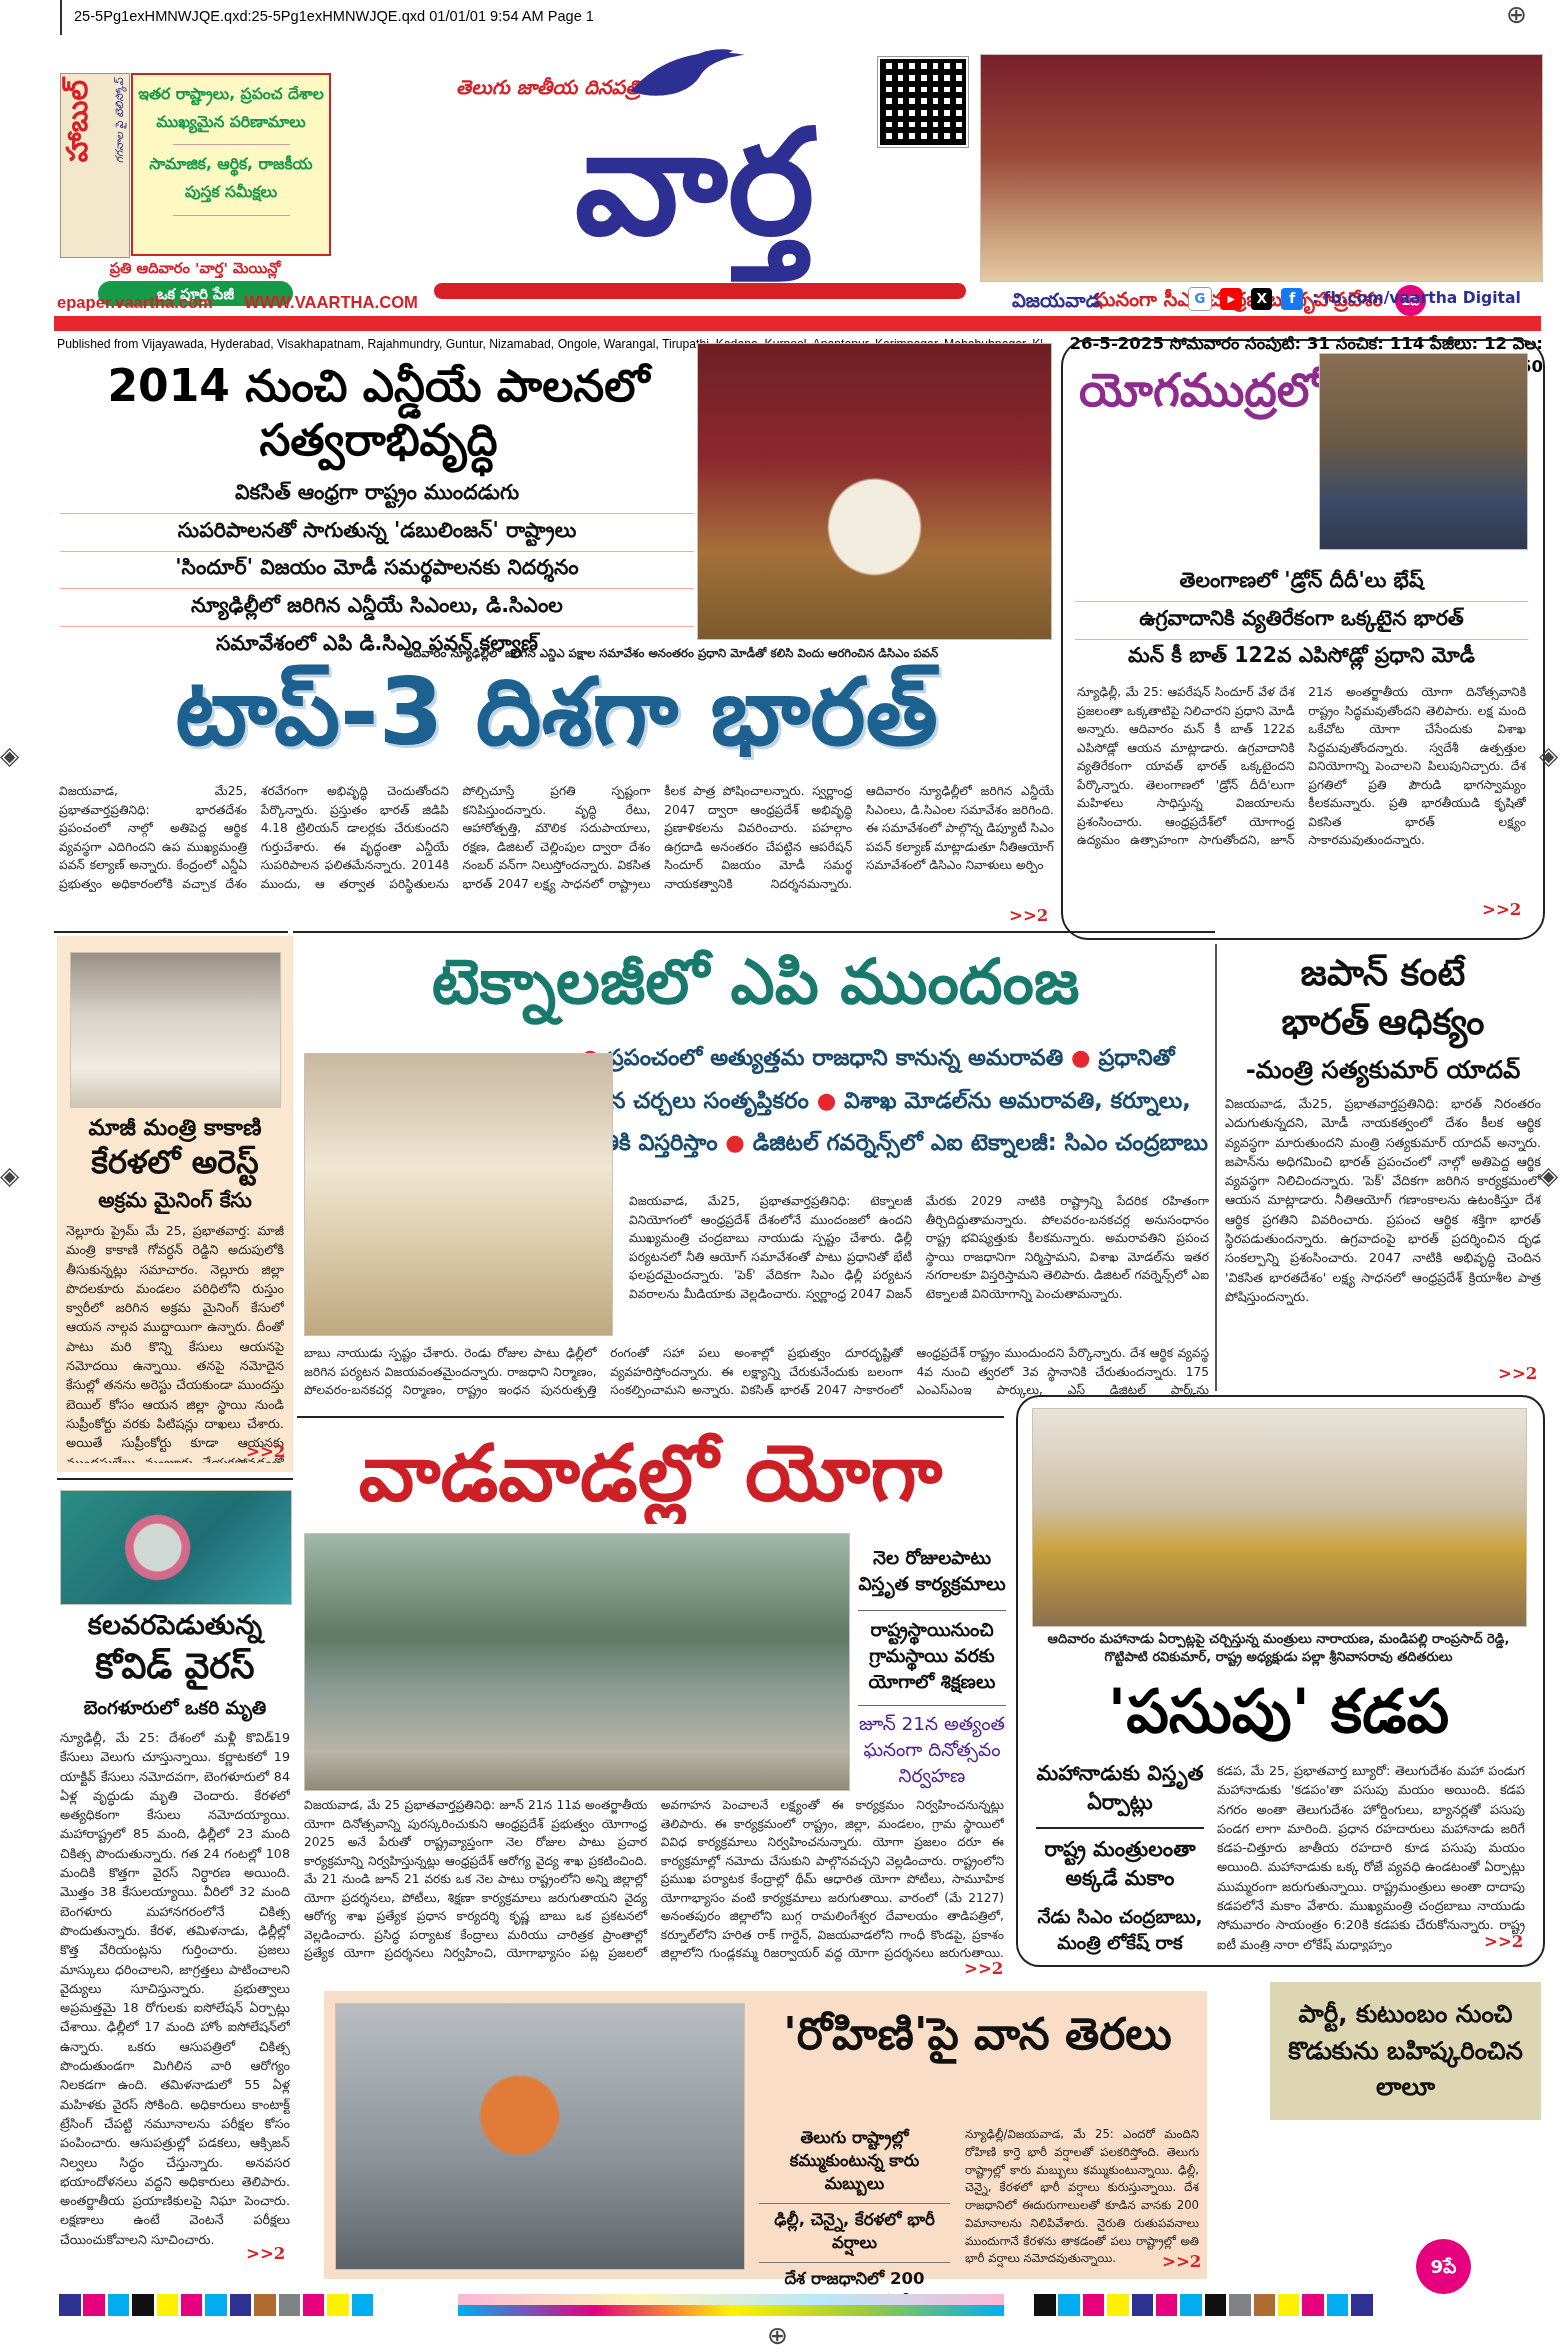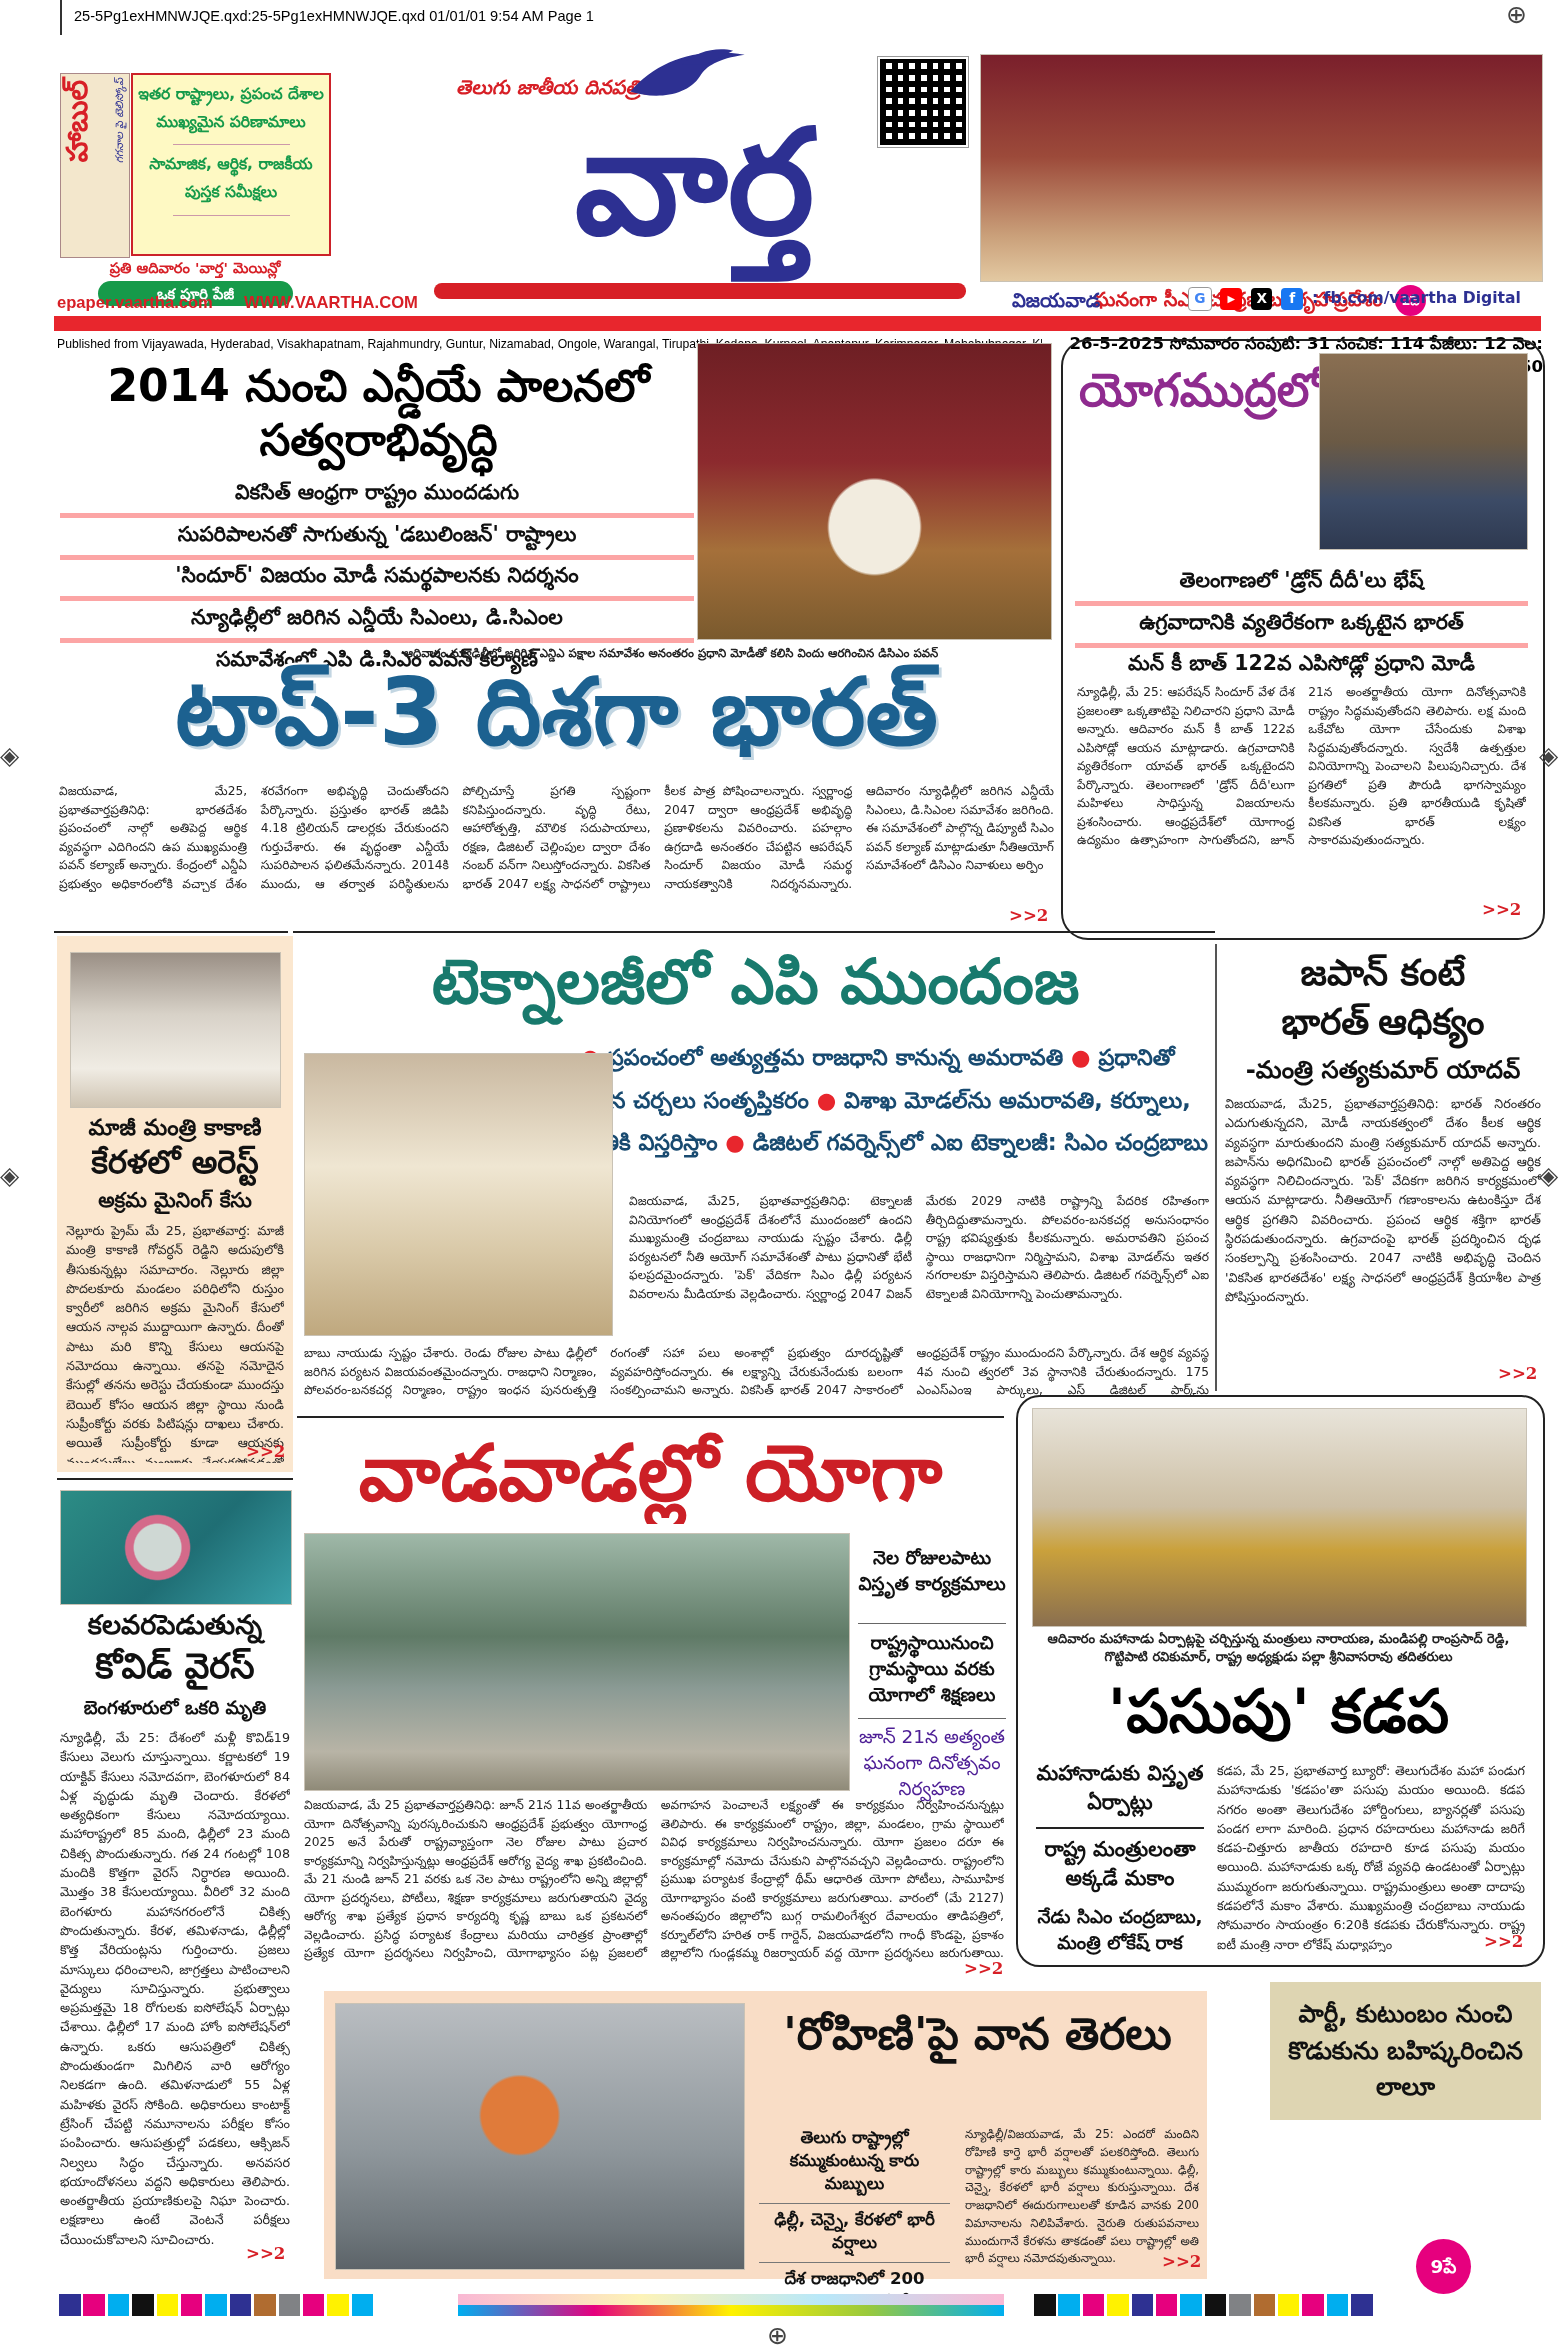--- a/index.html
+++ b/index.html
@@ -5,21 +5,21 @@
   html,body{margin:0;padding:0;background:#fff;}
   body{font-family:"DejaVu Sans", sans-serif;color:#111;}
   #page{position:relative;width:1560px;height:2352px;margin:0 auto;background:#ffffff;overflow:hidden;}
   .abs{position:absolute;}
   .ph{background-size:cover;border:1px solid #c9c2b5;}
   .bodytxt{font-size:12.2px;line-height:1.52;text-align:justify;overflow:hidden;color:#222;}
   .cols2{column-count:2;column-gap:13.7px;}
   .cols3{column-count:3;column-gap:13.7px;}
   .cols5{column-count:5;column-gap:13.7px;}
   .cont{color:#d71f26;font-weight:bold;font-size:16.6px;font-family:"DejaVu Serif",serif;}
-  .deck{font-weight:bold;text-align:center;border-bottom:5px solid #fca5a5;padding:3.9px 2px;}
+  .deck{font-weight:bold;text-align:center;border-bottom:1px solid #fca5a5;padding:3.9px 2px;}
   .deck:last-child{border-bottom:none;}
   .swatch{width:21.5px;height:21.5px;display:inline-block;margin-right:2.9px;vertical-align:top;}
   .regmark{color:#444;font-size:25px;}
   .icon-sq{display:inline-block;width:21.5px;height:21.5px;line-height:21.5px;text-align:center;font-weight:bold;border-radius:3.9px;margin-right:3.9px;font-size:13.7px;vertical-align:middle;}
   .hr{background:#222;}
   .qr{background-image:
       repeating-linear-gradient(0deg,#000 0 5.9px,transparent 5.9px 11.7px),
       repeating-linear-gradient(90deg,#000 0 5.9px,#fff 5.9px 11.7px);
       border:2.9px solid #fff;outline:1px solid #999;}
 </style>
@@ -142,21 +142,21 @@
   <div class="abs" style="left:1225px;top:952px;width:316px;text-align:center;font-weight:bold;font-size:36px;">జపాన్ కంటే</div>
   <div class="abs" style="left:1225px;top:1001px;width:316px;text-align:center;font-weight:bold;font-size:36px;font-family:Liberation Serif, serif;">భారత్ ఆధిక్యం</div>
   <div class="abs" style="left:1225px;top:1055px;width:316px;text-align:center;font-weight:bold;font-size:24.4px;">-మంత్రి సత్యకుమార్ యాదవ్</div>
   <div class="abs bodytxt" style="left:1225px;top:1094px;width:316px;height:293px;font-size:12.7px;">విజయవాడ, మే25, ప్రభాతవార్తప్రతినిధి: భారత్ నిరంతరం ఎదుగుతున్నదని, మోడీ నాయకత్వంలో దేశం కీలక ఆర్థిక వ్యవస్థగా మారుతుందని మంత్రి సత్యకుమార్ యాదవ్ అన్నారు. జపాన్‌ను అధిగమించి భారత్ ప్రపంచంలో నాల్గో అతిపెద్ద ఆర్థిక వ్యవస్థగా నిలిచిందన్నారు. 'పెక్' వేదికగా జరిగిన కార్యక్రమంలో ఆయన మాట్లాడారు. నీతిఆయోగ్ గణాంకాలను ఉటంకిస్తూ దేశ ఆర్థిక ప్రగతిని వివరించారు. ప్రపంచ ఆర్థిక శక్తిగా భారత్ స్థిరపడుతుందన్నారు. ఉగ్రవాదంపై భారత్ ప్రదర్శించిన దృఢ సంకల్పాన్ని ప్రశంసించారు. 2047 నాటికి అభివృద్ధి చెందిన 'వికసిత భారతదేశం' లక్ష్య సాధనలో ఆంధ్రప్రదేశ్ క్రియాశీల పాత్ర పోషిస్తుందన్నారు.</div>
   <span class="abs cont" style="left:1498px;top:1363px;">&gt;&gt;2</span>
 
   <div class="abs hr" style="left:297px;top:1416px;width:707px;height:2px;"></div>
   <div class="abs" style="left:297px;top:1426px;width:707px;height:98px;color:#cc1f26;font-weight:bold;font-size:78px;line-height:94px;text-align:center;overflow:hidden;">వాడవాడల్లో యోగా</div>
   <div class="abs ph" style="left:304px;top:1533px;width:544px;height:256px;background:linear-gradient(180deg,#9fb8a8 0%,#5f7a66 40%,#8a9a94 60%,#b8b4a6 85%,#8f8a78);"></div>
   <div class="abs" style="left:858px;top:1547px;width:148px;height:242px;text-align:center;">
-    <div style="font-weight:bold;font-size:18.5px;border-bottom:1px solid #666;padding-bottom:24px;">నెల రోజులపాటు విస్తృత కార్యక్రమాలు</div>
+    <div style="font-weight:bold;font-size:18.5px;border-bottom:1px solid #666;padding-bottom:11px;">నెల రోజులపాటు విస్తృత కార్యక్రమాలు</div>
     <div style="font-weight:bold;font-size:18.5px;border-bottom:1px solid #666;padding:7.8px 0;">రాష్ట్రస్థాయినుంచి గ్రామస్థాయి వరకు యోగాలో శిక్షణలు</div>
     <div style="font-weight:normal;font-size:18.5px;padding-top:7.8px;color:#4c1d95;">జూన్ 21న అత్యంత ఘనంగా దినోత్సవం నిర్వహణ</div>
   </div>
   <div class="abs bodytxt cols2" style="left:304px;top:1796px;width:700px;height:183px;">విజయవాడ, మే 25 ప్రభాతవార్తప్రతినిధి: జూన్ 21న 11వ అంతర్జాతీయ యోగా దినోత్సవాన్ని పురస్కరించుకుని ఆంధ్రప్రదేశ్ ప్రభుత్వం యోగాంధ్ర 2025 అనే పేరుతో రాష్ట్రవ్యాప్తంగా నెల రోజుల పాటు ప్రచార కార్యక్రమాన్ని నిర్వహిస్తున్నట్లు ఆంధ్రప్రదేశ్ ఆరోగ్య వైద్య శాఖ ప్రకటించింది. మే 21 నుండి జూన్ 21 వరకు ఒక నెల పాటు రాష్ట్రంలోని అన్ని జిల్లాల్లో యోగా ప్రదర్శనలు, పోటీలు, శిక్షణా కార్యక్రమాలు జరుగుతాయని వైద్య ఆరోగ్య శాఖ ప్రత్యేక ప్రధాన కార్యదర్శి కృష్ణ బాబు ఒక ప్రకటనలో వెల్లడించారు. ప్రసిద్ధ పర్యాటక కేంద్రాలు మరియు చారిత్రక ప్రాంతాల్లో ప్రత్యేక యోగా ప్రదర్శనలు నిర్వహించి, యోగాభ్యాసం పట్ల ప్రజలలో అవగాహన పెంచాలనే లక్ష్యంతో ఈ కార్యక్రమం నిర్వహించనున్నట్లు తెలిపారు. ఈ కార్యక్రమంలో రాష్ట్రం, జిల్లా, మండలం, గ్రామ స్థాయిలో వివిధ కార్యక్రమాలు నిర్వహించనున్నారు. యోగా ప్రజలం దరూ ఈ కార్యక్రమాల్లో నమోదు చేసుకుని పాల్గొనవచ్చని వెల్లడించారు. రాష్ట్రంలోని ప్రముఖ పర్యాటక కేంద్రాల్లో థీమ్ ఆధారిత యోగా పోటీలు, సామూహిక యోగాభ్యాసం వంటి కార్యక్రమాలు జరుగుతాయి. వారంలో (మే 2127) అనంతపురం జిల్లాలోని బుగ్గ రామలింగేశ్వర దేవాలయం తాడిపత్రిలో, కర్నూల్‌లోని హరిత రాక్ గార్డెన్, విజయవాడలోని గాంధీ కొండపై, ప్రకాశం జిల్లాలోని గుండ్లకమ్మ రిజర్వాయర్ వద్ద యోగా ప్రదర్శనలు జరుగుతాయి. ఆలాగే అనకాపల్లి, చిత్తూరు, శ్రీకాకుళం, పశ్చిమ గోదావరి జిల్లాల్లోని ప్రసిద్ధ క్షేత్రాల్లో కూడా ప్రత్యేక కార్యక్రమాలు నిర్వహిస్తారు. ఈవారంలో యోగా సంఘాలు, యోగాభ్యాసకుల కోసం ప్రత్యేక థీమ్ ఆధారిత కార్యక్రమాలు గుంటూరు</div>
   <span class="abs cont" style="left:964px;top:1958px;">&gt;&gt;2</span>
 
   <div class="abs" style="left:1016px;top:1395px;width:525px;height:568px;border:2px solid #222;border-radius:23.4px;background:#fff;"></div>
   <div class="abs ph" style="left:1032px;top:1408px;width:493px;height:217px;background:linear-gradient(180deg,#e8e4da 0%,#cdbfa4 45%,#caa13c 65%,#8a6f4f);"></div>
   <div class="abs" style="left:1032px;top:1631px;width:493px;font-size:13px;font-weight:bold;text-align:center;color:#222;">ఆదివారం మహానాడు ఏర్పాట్లపై చర్చిస్తున్న మంత్రులు నారాయణ, మండిపల్లి రాంప్రసాద్ రెడ్డి, గొట్టిపాటి రవికుమార్, రాష్ట్ర అధ్యక్షుడు పల్లా శ్రీనివాసరావు తదితరులు</div>
   <div class="abs" style="left:1032px;top:1674px;width:493px;height:76px;font-weight:bold;font-size:60px;line-height:74px;text-align:center;color:#000;overflow:hidden;">'పసుపు' కడప</div>

